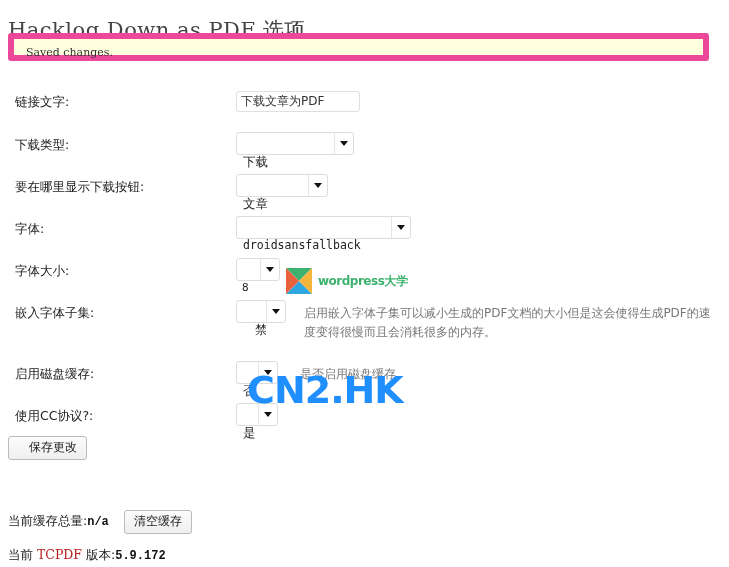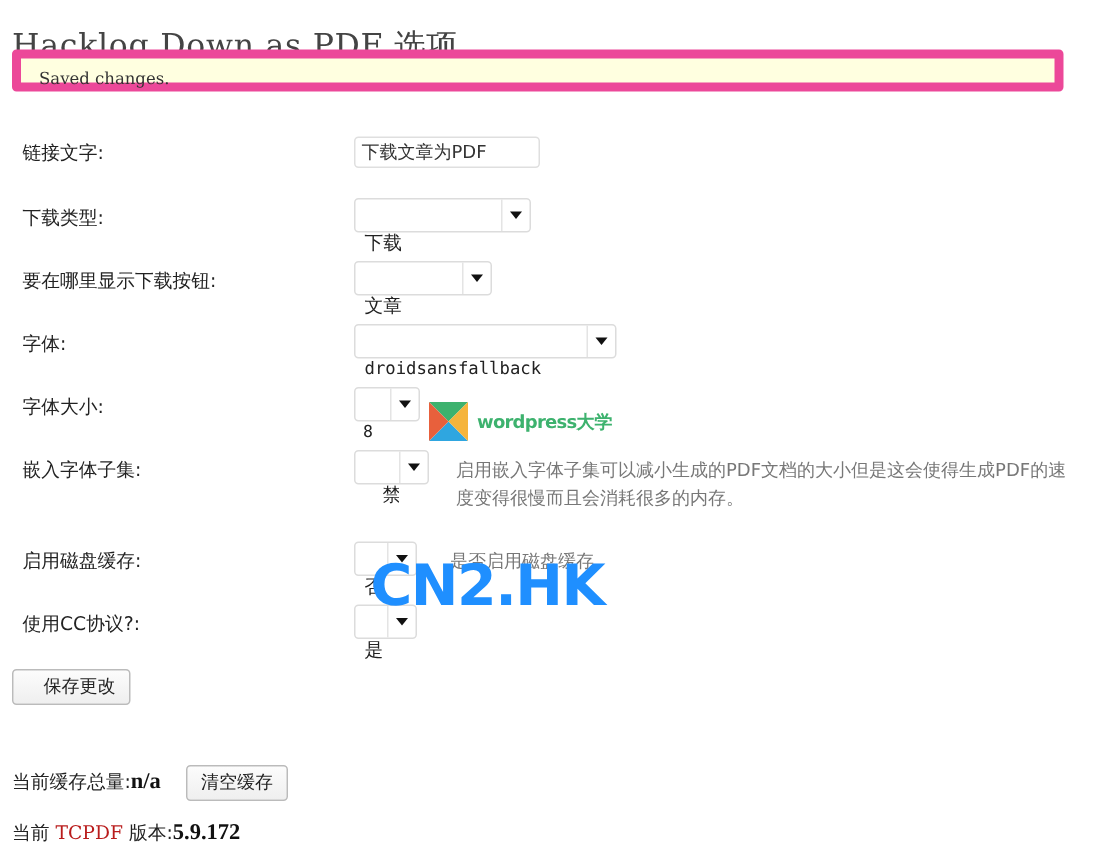--- a/index.html
+++ b/index.html
@@ -153,34 +153,34 @@
     border: 1px solid #bbbbbb;
     border-radius: 3px;
     background: linear-gradient(#fcfcfc, #efefef);
     font-family: "DejaVu Sans", "Liberation Sans", sans-serif;
     font-size: 12px;
     color: #222222;
     padding: 3px 9px 4px 9px;
     cursor: default;
     line-height: 15px;
   }
-  .save-btn { position: absolute; left: 8px; top: 446px; padding-left: 20px; }
+  .save-btn { position: absolute; left: 8px; top: 436px; padding-left: 20px; }
 
   
   .footer-line {
     position: absolute;
     left: 8px;
     font-size: 12.5px;
     color: #222222;
     white-space: nowrap;
   }
   .footer-line .bold-serif {
-    font-family: Liberation Serif, serif;
+    font-family: Liberation Mono, monospace;
     font-weight: bold;
-    font-size: 15px;
+    font-size: 12px;
     color: #111111;
   }
   .footer-line .tcpdf-word {
     font-family: "DejaVu Serif", "Liberation Serif", serif;
     color: #b91c1c;
   }
   .clear-cache-btn { position: absolute; left: 124px; top: 510px; }
 
   
   .wm-wpdaxue {

